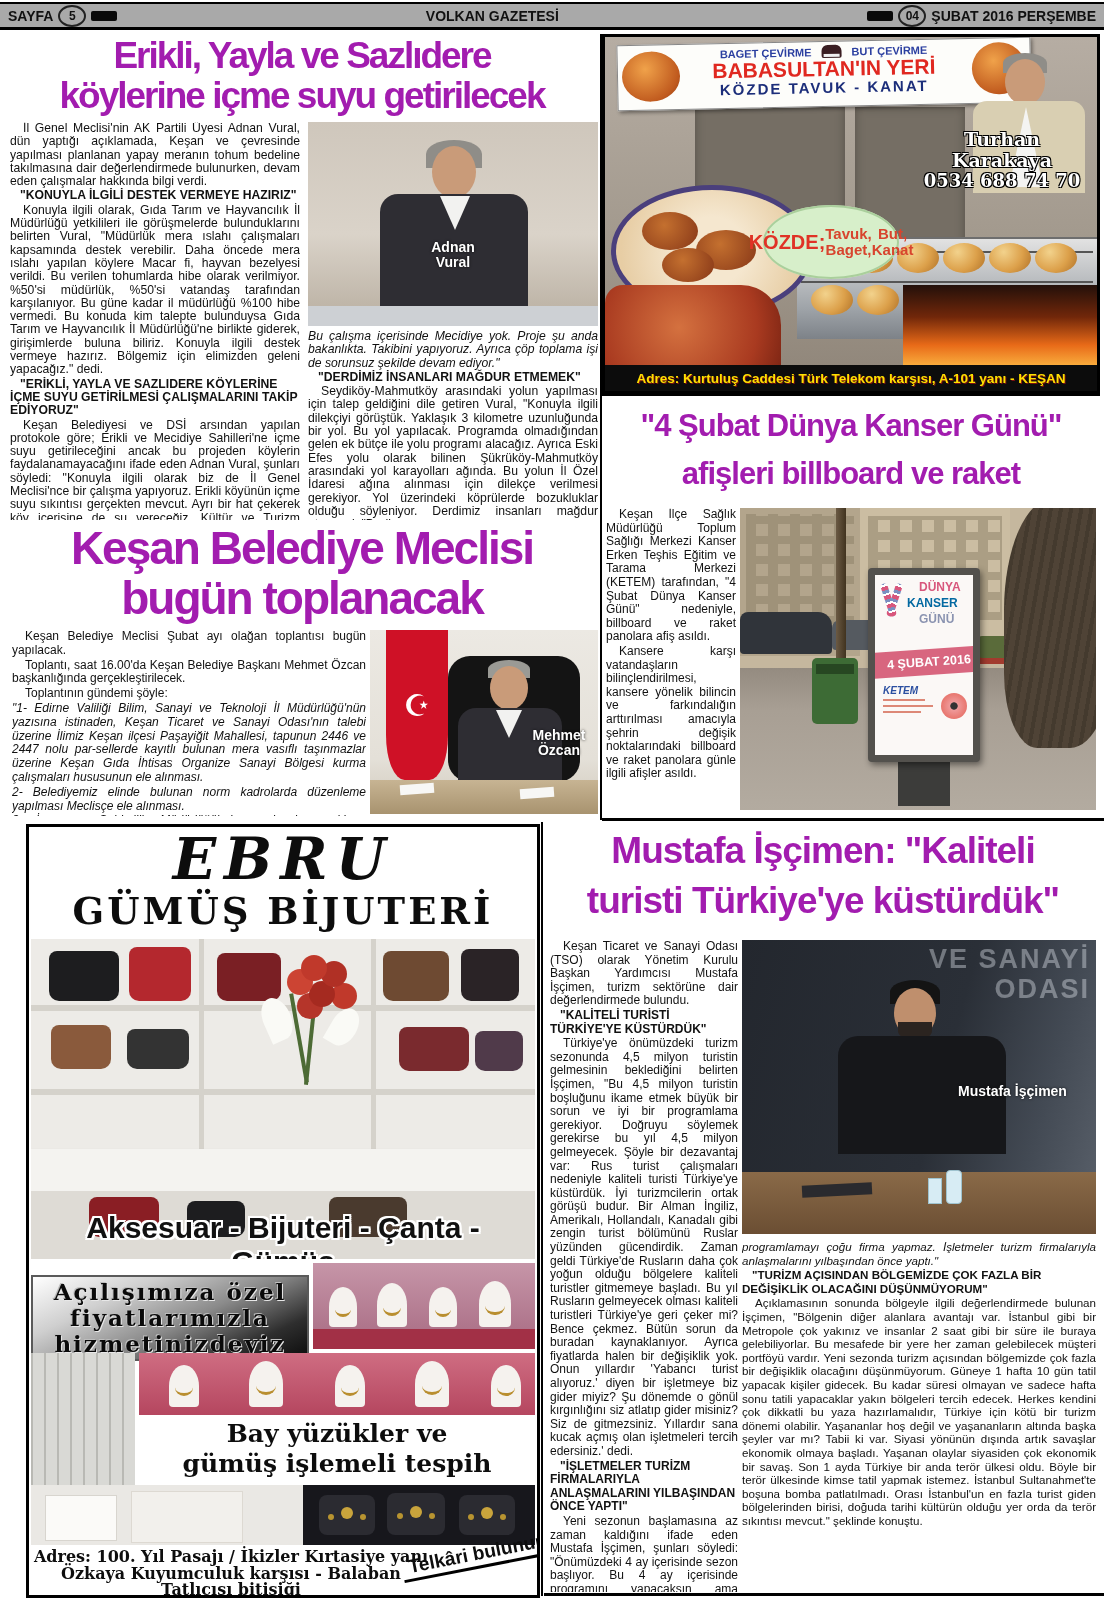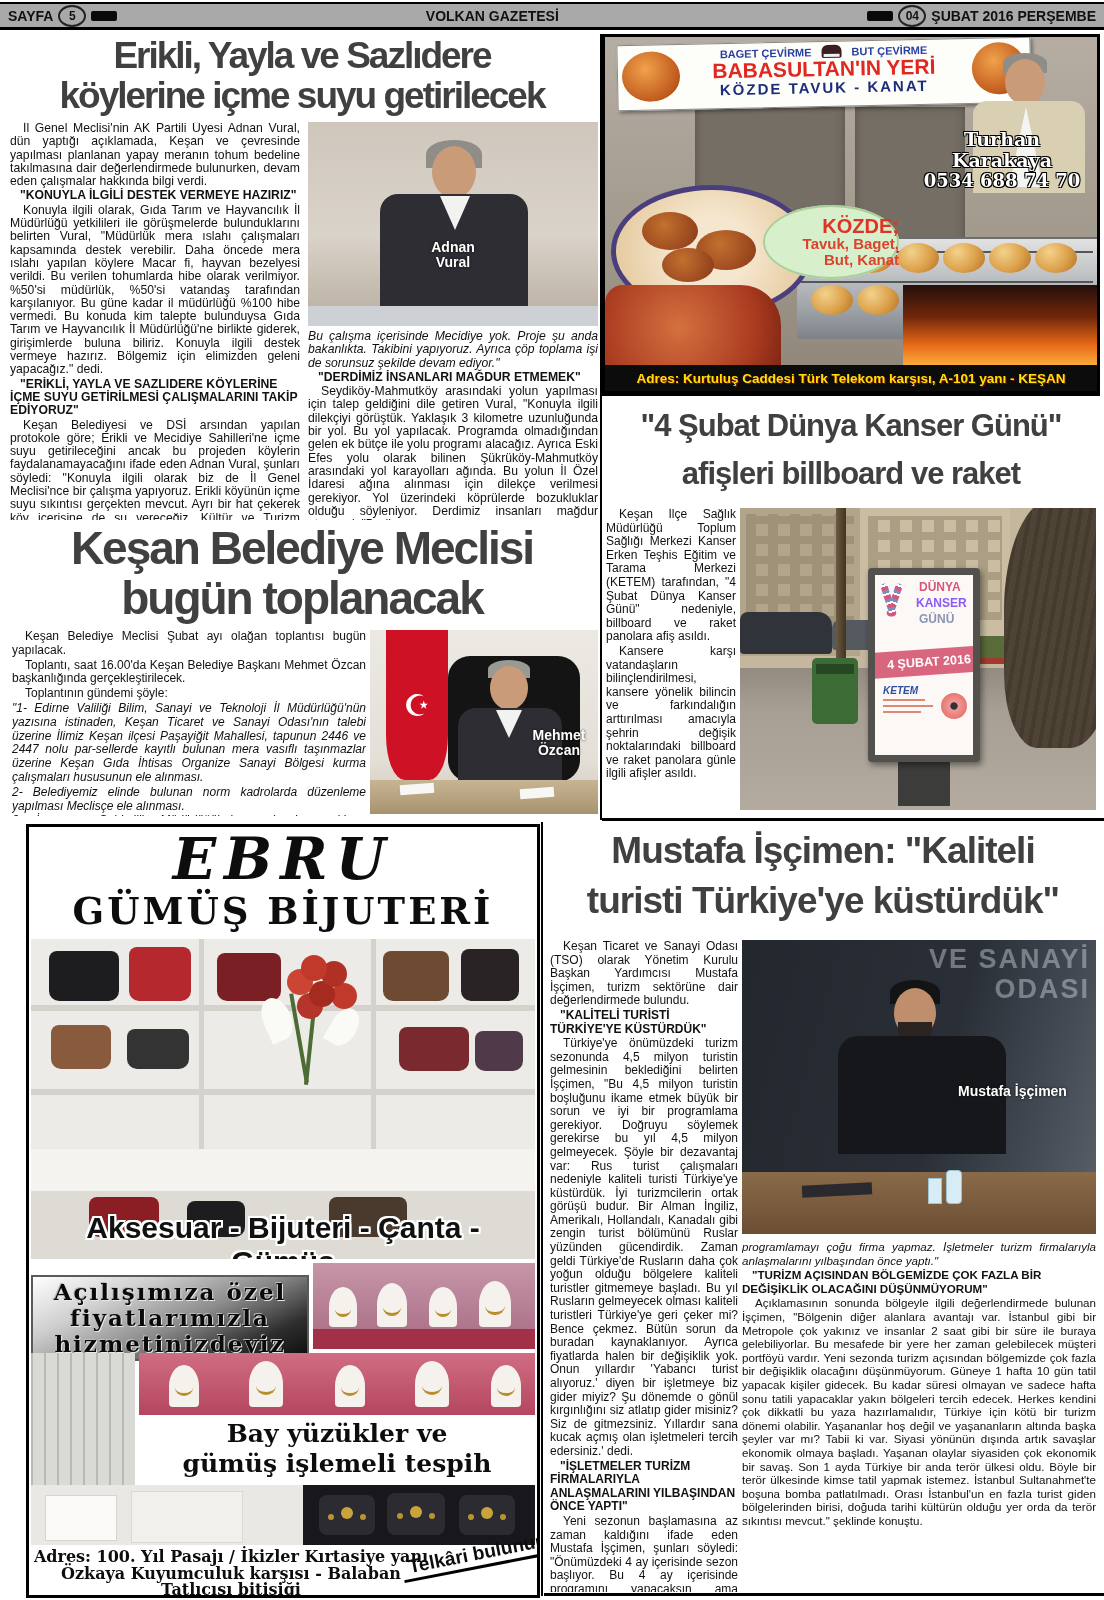--- a/index.html
+++ b/index.html
@@ -13,21 +13,21 @@
        display:flex;align-items:center;justify-content:space-between;font-weight:bold;font-size:14px;}
   .hdr-grp{display:flex;align-items:center;gap:5px;padding:0 8px;}
   .num-oval{display:inline-flex;align-items:center;justify-content:center;width:24px;height:18px;
        border:2px solid #222;border-radius:50%;font-size:12px;background:transparent;}
   .bar-ic{width:26px;height:10px;background:#0a0a0a;border-radius:2px;}
 
   
   .para{margin:0 0 1px 0;text-align:justify;text-indent:13px;line-height:inherit;}
   .para-subhead{font-weight:bold;text-align:left;text-indent:10px;}
   .para-italic{font-style:italic;text-indent:0;}
-  .headline{position:absolute;width:100%;text-align:center;font-weight:bold;color:#404040;letter-spacing:-1px;}
+  .headline{position:absolute;width:100%;text-align:center;font-weight:bold;color:#a21caf;letter-spacing:-1px;}
 
   
   #art-su{position:absolute;left:4px;top:34px;width:596px;height:488px;}
   #art-su .hl{font-size:37px;line-height:40px;letter-spacing:-2px;}
   #su-col1{position:absolute;left:6px;top:88px;width:290px;height:398px;font-size:12.2px;line-height:13.3px;overflow:hidden;}
   #su-col2{position:absolute;left:304px;top:88px;width:290px;height:398px;font-size:12.2px;line-height:13.3px;overflow:hidden;}
   #photo-adnan{position:relative;width:290px;height:204px;margin-bottom:4px;overflow:hidden;
       background:linear-gradient(180deg,#cfc7bc 0%,#dad3c9 55%,#b7ad9f 100%);}
   .ph-cap{position:absolute;color:#fff;font-weight:bold;font-size:14px;line-height:15px;text-align:center;
       text-shadow:0 0 3px rgba(0,0,0,.8);}
@@ -58,22 +58,22 @@
       background:radial-gradient(circle at 35% 30%,#f2d28c,#dca04a 55%,#b87a2e 90%);}
   .skewer{position:absolute;height:2px;background:#555;width:292px;left:196px;}
   #bb-ovaldish{position:absolute;left:6px;top:148px;width:192px;height:122px;border-radius:50%;
       border:5px solid #4a3f7c;background:radial-gradient(circle,#f5e7cf 30%,#e7cda4 80%);}
   .wingblob{position:absolute;background:radial-gradient(circle at 40% 35%,#c4702f,#93421c 80%);border-radius:50%;}
   #bb-chicken2{position:absolute;left:0;top:248px;width:176px;height:106px;border-radius:18px 40px 4px 0;
       background:radial-gradient(circle at 42% 40%,#d4713f,#a93a20 65%,#701f10);}
   #bb-flame{position:absolute;left:298px;top:248px;width:194px;height:80px;
       background:linear-gradient(180deg,#23100a 0%,#71270a 40%,#e86a18 75%,#f9ab3c 100%);}
   #bb-greenoval{position:absolute;left:158px;top:168px;width:136px;height:74px;border-radius:50%;
-      background:#d7efca;box-shadow:0 0 0 2px #aacf9c inset;display:flex;flex-direction:column;
-      align-items:flex-end;justify-content:center;text-align:center;}
+      background:#d7efca;box-shadow:0 0 0 2px #aacf9c inset;display:flex;flex-direction:row;
+      align-items:center;justify-content:center;text-align:center;}
   #bb-greenoval .l1{font-size:20px;font-weight:bold;color:#e03226;line-height:20px;}
   #bb-greenoval .l2{font-size:15px;font-weight:bold;color:#d8442e;line-height:16px;}
   #bb-turhan{position:absolute;left:312px;top:92px;width:170px;text-align:center;color:#fff;
       font-family:"DejaVu Serif",serif;font-weight:bold;
       text-shadow:1px 1px 0 #000,-1px -1px 0 #000,1px -1px 0 #000,-1px 1px 0 #000;}
   #bb-turhan .n{font-size:19px;line-height:21px;}
   #bb-turhan .p{font-size:18px;line-height:20px;}
   #bb-addr{position:absolute;left:0;bottom:0;width:492px;height:26px;background:#0c0c0c;
       display:flex;align-items:center;justify-content:center;}
   #bb-addr span{color:#ffe000;font-weight:bold;font-size:13.5px;letter-spacing:0;
@@ -307,21 +307,21 @@
       <div class="car" style="left:92px;top:112px;width:62px;height:30px;background:#555a60;"></div>
       <div id="pole"></div>
       <div id="bin"></div>
       <div id="tree"></div>
       <div id="bb-ped"></div>
       <div id="bb-frame">
         <div id="bb-poster">
           <div class="ribbon-a" style="left:16px;top:8px;transform:rotate(18deg);"></div>
           <div class="ribbon-a" style="left:10px;top:8px;transform:rotate(-18deg);"></div>
           <div class="poster-t" style="left:44px;top:6px;color:#d8567c;">DÜNYA</div>
-          <div class="poster-t" style="left:41px;top:22px;color:#8b5cf6;">KANSER</div>
+          <div class="poster-t" style="left:32px;top:22px;color:#0369a1;">KANSER</div>
           <div class="poster-t" style="left:44px;top:38px;color:#8a93b0;">GÜNÜ</div>
           <div id="poster-band">
             <span>4 ŞUBAT 2016</span>
           </div>
           <div id="poster-ketem">KETEM</div>
           <div class="fineline" style="top:124px;width:42px;"></div>
           <div class="fineline" style="top:130px;width:50px;"></div>
           <div class="fineline" style="top:136px;width:38px;"></div>
           <div id="poster-flower"></div>
         </div>

